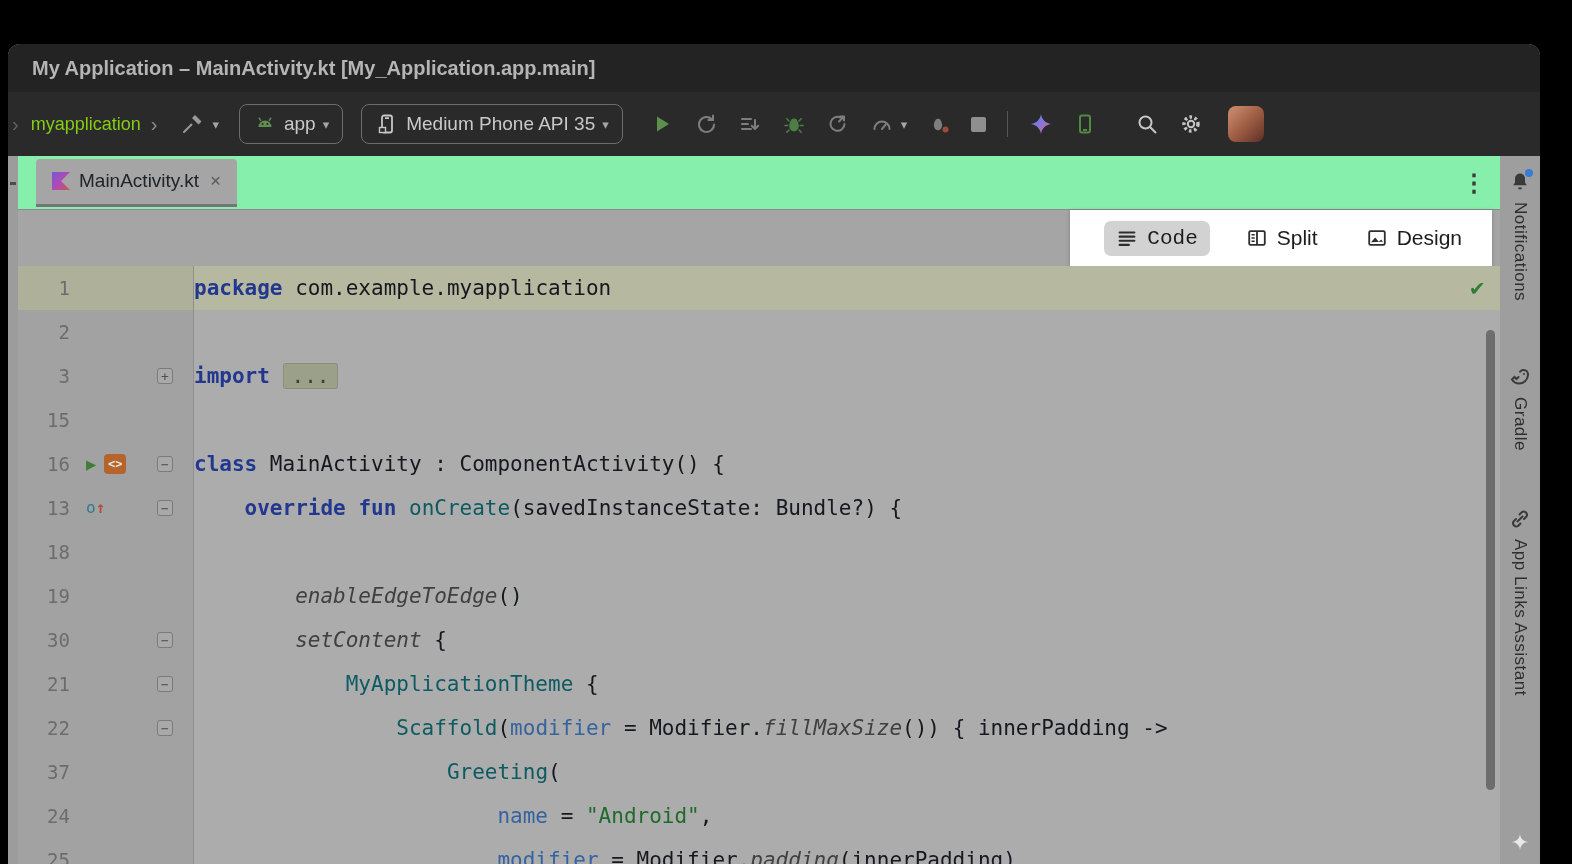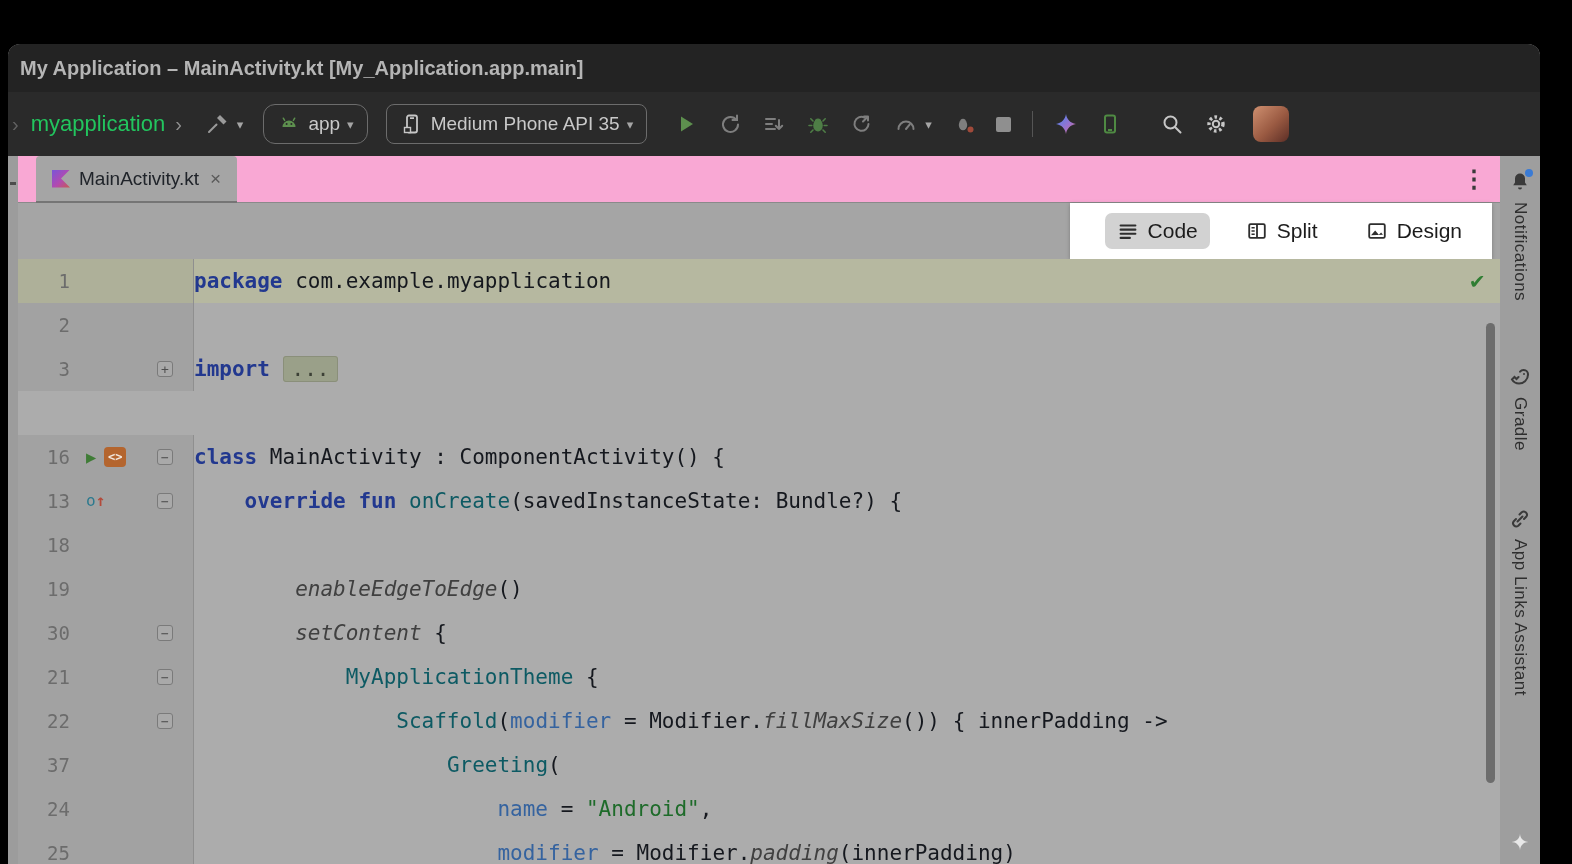--- a/index.html
+++ b/index.html
@@ -2,66 +2,66 @@
 <html><head>
 <meta charset="utf-8">
 <style>
   * { margin:0; padding:0; box-sizing:border-box; }
   html,body { width:1572px; height:864px; overflow:hidden; background:#000; font-family:"Liberation Sans",sans-serif; }
 
   .window { position:absolute; left:8px; top:44px; width:1532px; height:820px;
             border-radius:12px 12px 0 0; overflow:hidden; background:#a9a9a9; }
 
   
-  .titlebar { height:48px; background:#232323; display:flex; align-items:center; padding-left:12px; }
+  .titlebar { height:48px; background:#232323; display:flex; align-items:center; padding-left:24px; }
   .titlebar span { color:#b5b5b5; font-size:20px; font-weight:bold; }
 
   
   .toolbar { height:64px; background:#2a2a2a; display:flex; align-items:center; padding:0 14px 0 4px; gap:10px; }
   .chev { color:#8f8f8f; font-size:20px; }
   .chev.dim { opacity:.55; }
-  .crumb { color:#22c55e; font-size:22px; margin-left:2px; }
+  .crumb { color:#84cc16; font-size:18px; margin-left:2px; }
   .tbtn,.pill,.ibtn { background:transparent; border:none; display:flex; align-items:center; gap:7px;
                       color:#c9c9c9; font-size:19px; cursor:pointer; font-family:inherit; }
   .pill { border:1px solid #6c6c6c; border-radius:8px; height:40px; padding:0 13px; }
   .caret { color:#a5a5a5; font-size:13px; }
   .icn { width:24px; height:24px; display:inline-block; }
   .icn svg { width:100%; height:100%; }
   .ibtn { padding:0 5px; }
   .sep { width:1px; height:26px; background:#555; margin:0 6px; }
   .stop-sq { width:15px; height:15px; background:#8f8f8f; border-radius:2px; display:inline-block; }
   .avatar { width:36px; height:36px; border-radius:8px;
             background:linear-gradient(135deg,#cf9070 0%,#9a5a42 55%,#5c2e26 100%); }
 
   
   .body-row { display:flex; height:708px; }
   .left-sliver { width:10px; background:#9c9c9c; }
   .left-sliver .dash { width:6px; height:3px; background:#4c4c4c; margin:26px auto 0; }
   .center { flex:1; display:flex; flex-direction:column; min-width:0; }
 
   
-  .tabstrip { height:47px; background:#f9a8d4; display:flex; align-items:flex-start; padding-left:18px;
+  .tabstrip { height:54px; background:#86efac; display:flex; align-items:center; padding-left:18px;
               border-bottom:1px solid #8a8a8a; }
   .tab { height:48px; background:#a5a5a5; display:flex; align-items:center; gap:9px; padding:0 16px;
          border-bottom:3px solid #757575; border-radius:4px 4px 0 0; }
   .kticon { width:18px; height:18px; display:inline-block;
             background:linear-gradient(135deg,#7a55d8 0%,#b24ab0 55%,#c85a4e 100%);
             clip-path:polygon(0 0,100% 0,50% 50%,100% 100%,0 100%); }
   .tablabel { color:#20242a; font-size:19px; }
   .tclose { color:#5a5a5a; font-size:19px; margin-left:2px; }
   .more { margin-left:auto; margin-right:14px; align-self:center; color:#3a3a3a; font-size:24px; font-weight:bold; }
 
   
   .modebar { height:56px; background:#a5a5a5; position:relative; }
   .modepanel { position:absolute; right:8px; top:0; height:56px; width:422px; background:#ffffff;
                display:flex; align-items:center; justify-content:flex-end; gap:24px; padding:0 18px;
                box-shadow:0 1px 4px rgba(0,0,0,.25); }
   .mbtn { display:flex; align-items:center; gap:9px; background:transparent; border:none;
           font-family:inherit; font-size:21px; color:#1c1c1c; padding:6px 12px; border-radius:7px; cursor:pointer; }
-  .mbtn.selected { background:#d2d2d2; }
+  .mbtn.selected { background:#d2d2d2;font-family:Liberation Mono, monospace; }
   .micon { width:22px; height:22px; display:inline-block; }
   .micon svg { width:100%; height:100%; }
 
   
   .editor { flex:1; background:#acacac; position:relative; overflow:hidden;
             font-family:"DejaVu Sans Mono","Liberation Mono",monospace; }
   .lines { position:absolute; inset:0; }
   .ed-row { display:flex; height:44px; line-height:44px; font-size:21px; }
   .gut { width:176px; flex:0 0 176px; background:#a2a2a2; border-right:1px solid #8f8f8f;
          display:flex; align-items:center; }
@@ -126,21 +126,21 @@
     <button class="tbtn" style="margin-left:14px;">
       <span class="icn g-gray">
         <svg viewBox="0 0 24 24" fill="none" stroke="currentColor" stroke-width="2" stroke-linecap="round">
             <path d="M3 20l7.5-7.5"></path>
             <path d="M11 6l6.5 6.5 3-3L14 3z" fill="currentColor" stroke="none"></path>
           </svg>
       </span>
       <span class="caret">▾</span>
     </button>
 
-    <button class="pill" style="margin-left:10px;border-radius:12px;">
+    <button class="pill" style="margin-left:10px;">
       <span class="icn g-green">
         <svg viewBox="0 0 24 24" fill="currentColor">
             <path d="M5.5 15a6.5 6.5 0 0 1 13 0z"></path>
             <circle cx="9.6" cy="12" r="1" fill="#2a2a2a"></circle>
             <circle cx="14.4" cy="12" r="1" fill="#2a2a2a"></circle>
             <path d="M7.6 8.4 6.3 6.2M16.4 8.4l1.3-2.2" stroke="currentColor" stroke-width="1.5" stroke-linecap="round"></path>
           </svg>
       </span>
       <span>app</span>
       <span class="caret">▾</span>
@@ -342,20 +342,25 @@
             </div>
             <div class="ed-row">
               <div class="gut">
                 <span class="lnum">3</span>
                 <span class="gicons"></span>
                 <span class="gfold has"><span>+</span></span>
               </div>
               <div class="code"><span class="tk-kw">import</span><span class="tk-pl"> </span><span class="tk-fold">...</span></div>
             </div>
             <div class="ed-row">
+              <div class="gut">
+                <span class="lnum">15</span>
+                <span class="gicons"></span>
+                <span class="gfold"></span>
+              </div>
               <div class="code"></div>
             </div>
             <div class="ed-row">
               <div class="gut">
                 <span class="lnum">16</span>
                 <span class="gicons">
                   <span class="gi gi-run">▶</span>
                   <span class="gi gi-class">&lt;&gt;</span>
                 </span>
                 <span class="gfold has"><span>−</span></span>

